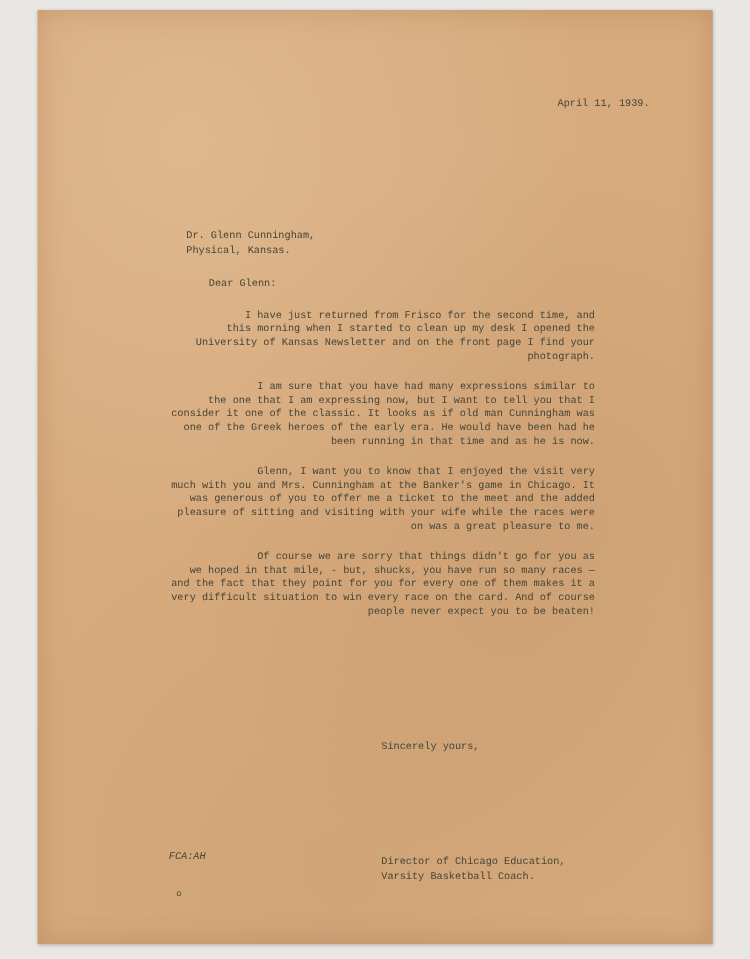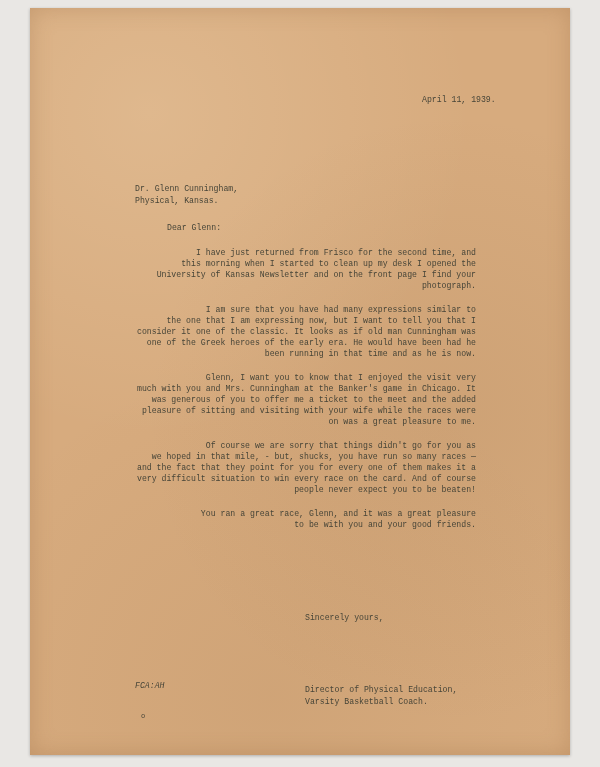--- a/index.html
+++ b/index.html
@@ -27,28 +27,27 @@
       var(--paper, #d7ab7e);
     box-shadow:
       inset 0 0 22px rgba(140, 95, 55, 0.28),
       0 1px 3px rgba(0, 0, 0, 0.25);
     color: var(--ink, #474538);
     font-size: 8.2px;
     line-height: 11px;
   }
   .date {
     position: absolute;
-    left: 392px;
+    left: 416px;
     top: 70px;
     white-space: nowrap;
-    margin-top: 16px;
   }
   .recipient {
     position: absolute;
-    left: 105px;
+    left: 119px;
     top: 175px;
     line-height: 12px;
     white-space: nowrap;
   }
   .salutation {
     position: absolute;
     left: 105px;
     top: 214px;
     white-space: nowrap;
     margin-left: 32px;
@@ -60,21 +59,21 @@
     width: 341px;
   }
   .body-block p {
     margin: 0 0 13px 0;
     text-indent: 58px;
     text-align: right;
   }
   .closing {
     position: absolute;
     left: 275px;
-    top: 604px;
+    top: 584px;
     white-space: nowrap;
   }
   .signature {
     position: absolute;
     left: 275px;
     top: 676px;
     line-height: 12px;
     white-space: nowrap;
   }
   .reference {
@@ -104,27 +103,26 @@
       <div>Physical, Kansas.</div>
     </div>
 
     <div class="salutation">Dear Glenn:</div>
 
     <div class="body-block">
       <p>I have just returned from Frisco for the second time, and this morning when I started to clean up my desk I opened the University of Kansas Newsletter and on the front page I find your photograph.</p>
       <p>I am sure that you have had many expressions similar to the one that I am expressing now, but I want to tell you that I consider it one of the classic. It looks as if old man Cunningham was one of the Greek heroes of the early era. He would have been had he been running in that time and as he is now.</p>
       <p>Glenn, I want you to know that I enjoyed the visit very much with you and Mrs. Cunningham at the Banker's game in Chicago. It was generous of you to offer me a ticket to the meet and the added pleasure of sitting and visiting with your wife while the races were on was a great pleasure to me.</p>
       <p>Of course we are sorry that things didn't go for you as we hoped in that mile, - but, shucks, you have run so many races — and the fact that they point for you for every one of them makes it a very difficult situation to win every race on the card. And of course people never expect you to be beaten!</p>
-      <p>You ran a great race, Glenn, and it was a great pleasure to be with you and your good friends.</p>
     </div>
 
     <div class="closing">Sincerely yours,</div>
 
     <div class="signature">
-      <div>Director of Physical Education,</div>
+      <div>Director of Chicago Education,</div>
       <div>Varsity Basketball Coach.</div>
     </div>
 
     <div class="reference">FCA:AH</div>
 
     <div class="stray-mark">o</div>
 
   </div>
 </div>
 

